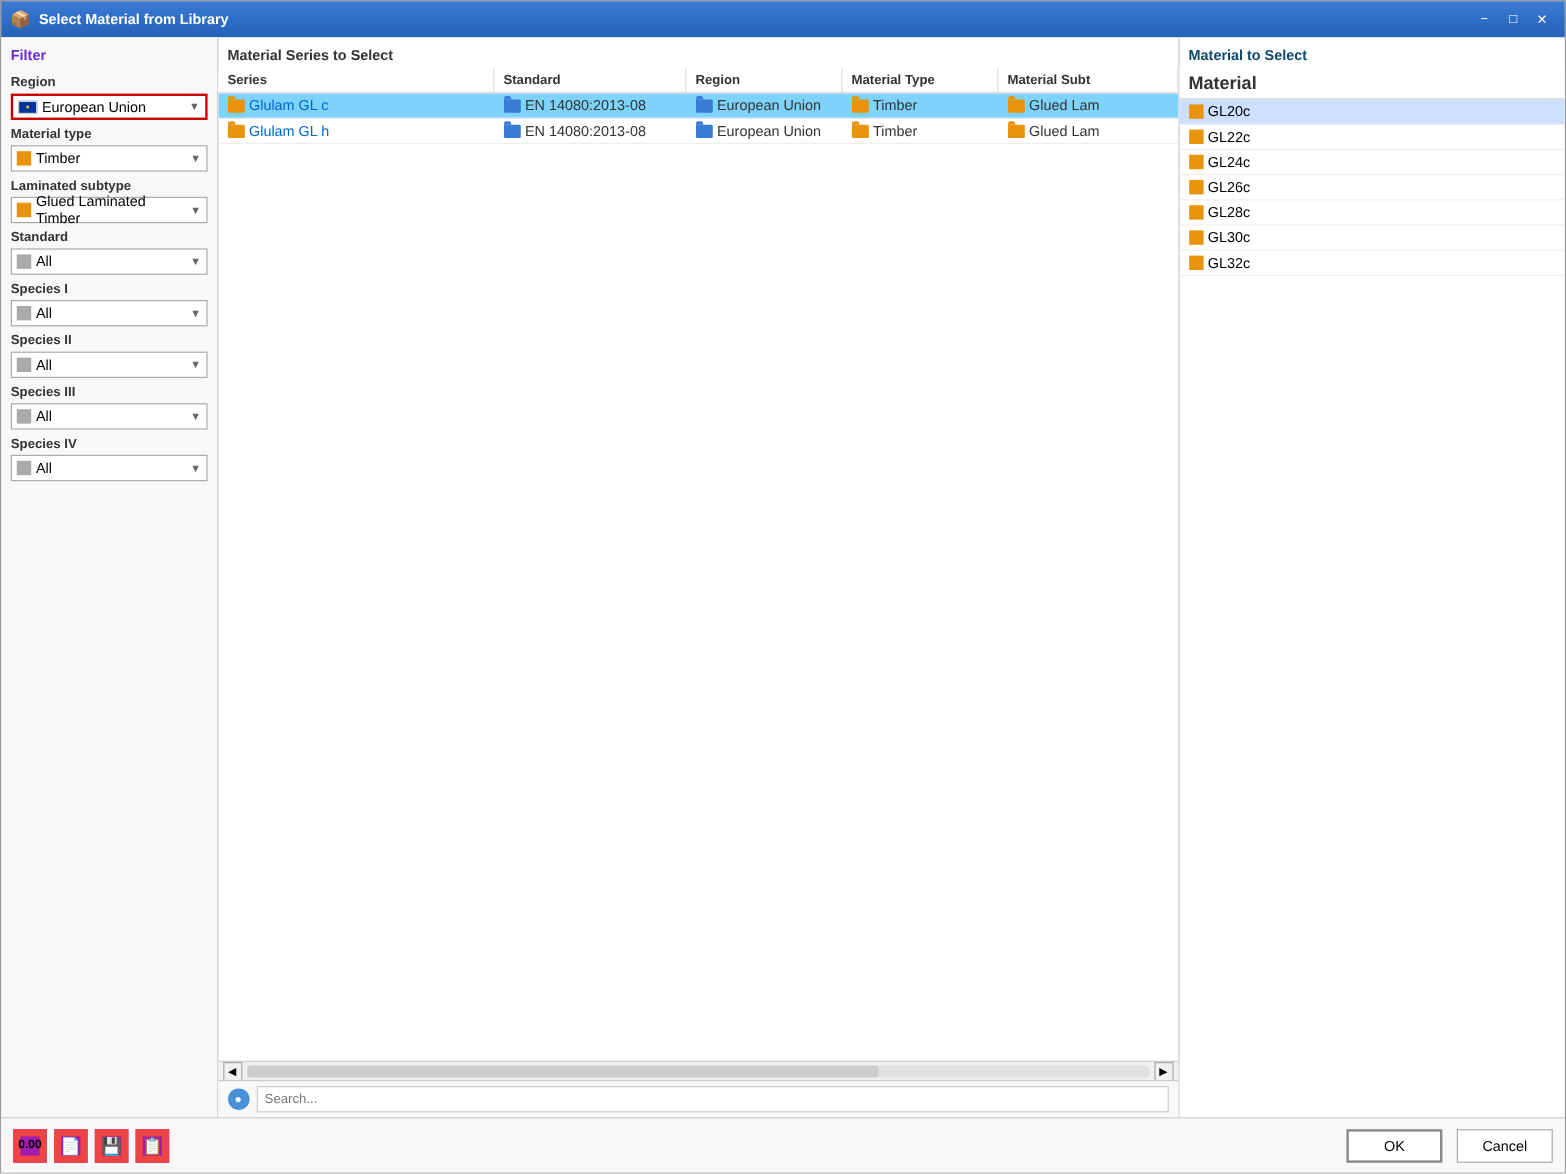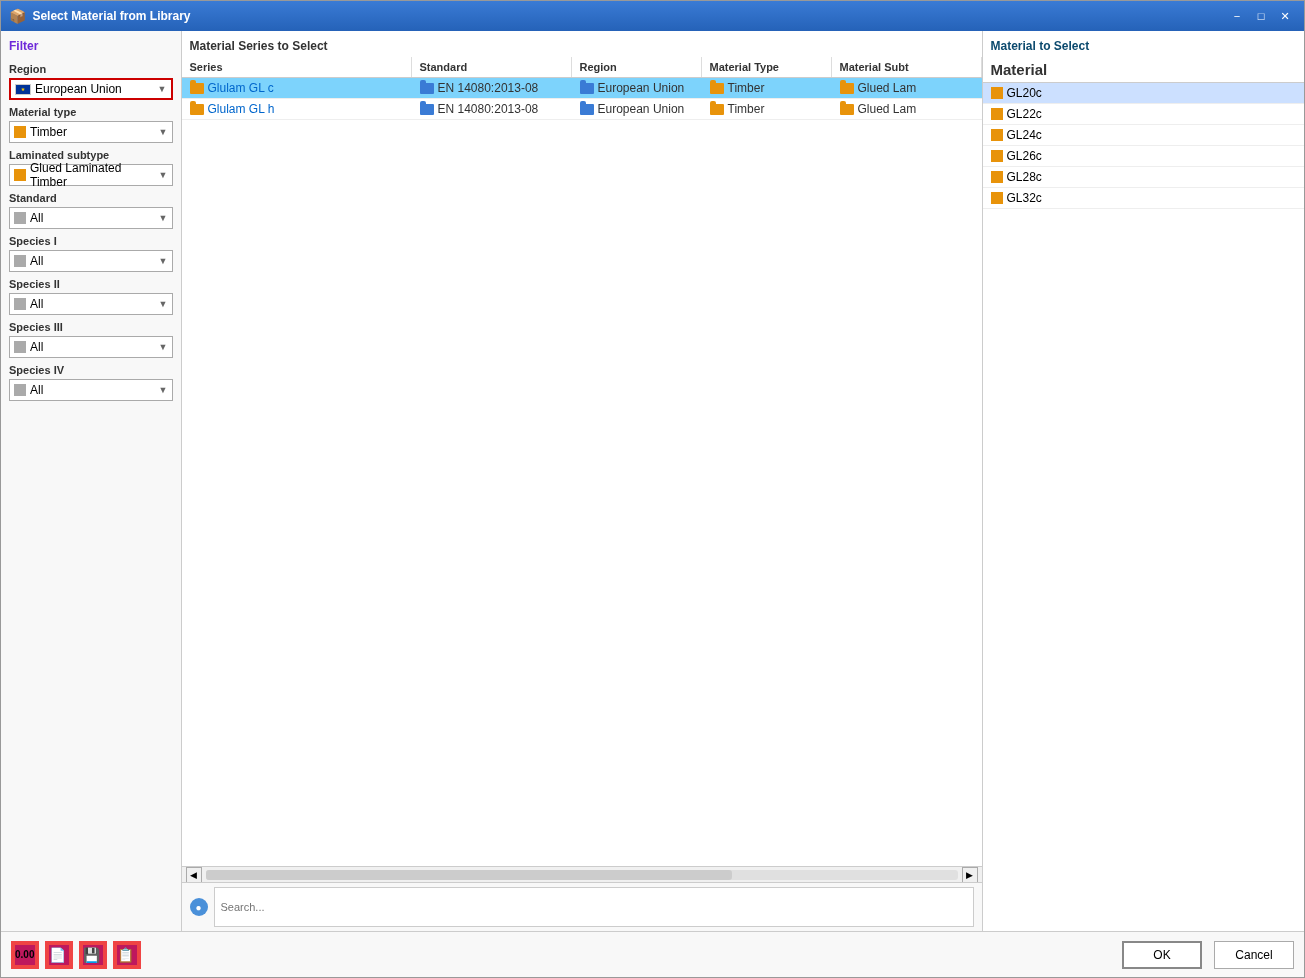--- a/index.html
+++ b/index.html
@@ -41,31 +41,31 @@
     .td.mattype { width: 130px; }
     .td.matsub { width: 150px; }
     .folder-icon { width: 14px; height: 11px; background: #e8930a; display: inline-block; flex-shrink: 0; position: relative; border-radius: 0 1px 1px 1px; }
     .folder-icon::before { content: ''; position: absolute; top: -3px; left: 0; width: 6px; height: 3px; background: #e8930a; border-radius: 2px 2px 0 0; }
     .folder-icon-blue { width: 14px; height: 11px; background: #3a7bd5; display: inline-block; flex-shrink: 0; position: relative; border-radius: 0 1px 1px 1px; }
     .folder-icon-blue::before { content: ''; position: absolute; top: -3px; left: 0; width: 6px; height: 3px; background: #3a7bd5; border-radius: 2px 2px 0 0; }
     .series-link { color: #0066cc; text-decoration: none; }
     .scrollbar-area { height: 16px; border-top: 1px solid #ccc; background: #f0f0f0; display: flex; align-items: center; padding: 0 4px; }
     .search-bar { display: flex; align-items: center; border-top: 1px solid #ccc; padding: 4px 8px; gap: 6px; background: #f8f8f8; }
     .search-icon-circle { width: 18px; height: 18px; border-radius: 50%; background: #4a90d9; display: flex; align-items: center; justify-content: center; color: white; font-size: 10px; flex-shrink: 0; }
-    .search-input { flex: 1; height: 40px; border: 1px solid #ccc; padding: 0 6px; font-size: 11px; background: #fff; }
+    .search-input { flex: 1; height: 22px; border: 1px solid #ccc; padding: 0 6px; font-size: 11px; background: #fff; }
     .right-panel { width: 350px; display: flex; flex-direction: column; }
     .right-header { font-weight: 700; font-size: 12px; color: #0c4a6e; padding: 8px 8px 4px 8px; }
     .right-table-header { display: flex; background: #fff; border-bottom: 1px solid #ccc; }
     .right-th { padding: 4px 8px; font-weight: 600; font-size: 15px; color: #333; }
     .right-table-body { flex: 1; overflow-y: auto; }
     .right-row { display: flex; align-items: center; padding: 3px 8px; border-bottom: 1px solid #eee; cursor: pointer; gap: 4px; font-size: 11px; }
     .right-row.selected { background: #cce0ff; }
     .bottom-bar { display: flex; align-items: center; justify-content: space-between; border-top: 1px solid #ccc; padding: 6px 10px; background: #f8f8f8; height: 46px; }
     .bottom-left { display: flex; gap: 6px; }
-    .bottom-btn-icon { width: 28px; height: 28px; border: 4px solid #ef4444; background: #be185d; display: flex; align-items: center; justify-content: flex-start; cursor: pointer; font-size: 14px; }
+    .bottom-btn-icon { width: 28px; height: 28px; border: 6px solid #ef4444; background: #a21caf; display: flex; align-items: center; justify-content: center; cursor: pointer; font-size: 14px; }
     .ok-cancel { display: flex; gap: 12px; }
     .dialog-btn { width: 80px; height: 28px; border: 1px solid #aaa; background: #fff; cursor: pointer; font-size: 12px; display: flex; align-items: center; justify-content: center; }
     .dialog-btn.ok { border: 2px solid #888; }
   </style>
 </head>
 <body>
 
 <div class="window">
 
   <div class="titlebar">
@@ -265,20 +265,24 @@
             <span class="orange-square"></span>
             <span>GL24c</span>
           </div>
           <div class="right-row">
             <span class="orange-square"></span>
             <span>GL26c</span>
           </div>
           <div class="right-row">
             <span class="orange-square"></span>
             <span>GL28c</span>
+          </div>
+          <div class="right-row">
+            <span class="orange-square"></span>
+            <span>GL30c</span>
           </div>
           <div class="right-row">
             <span class="orange-square"></span>
             <span>GL32c</span>
           </div>
         </div>
     </div>
   </div>
 
   <div class="bottom-bar">

